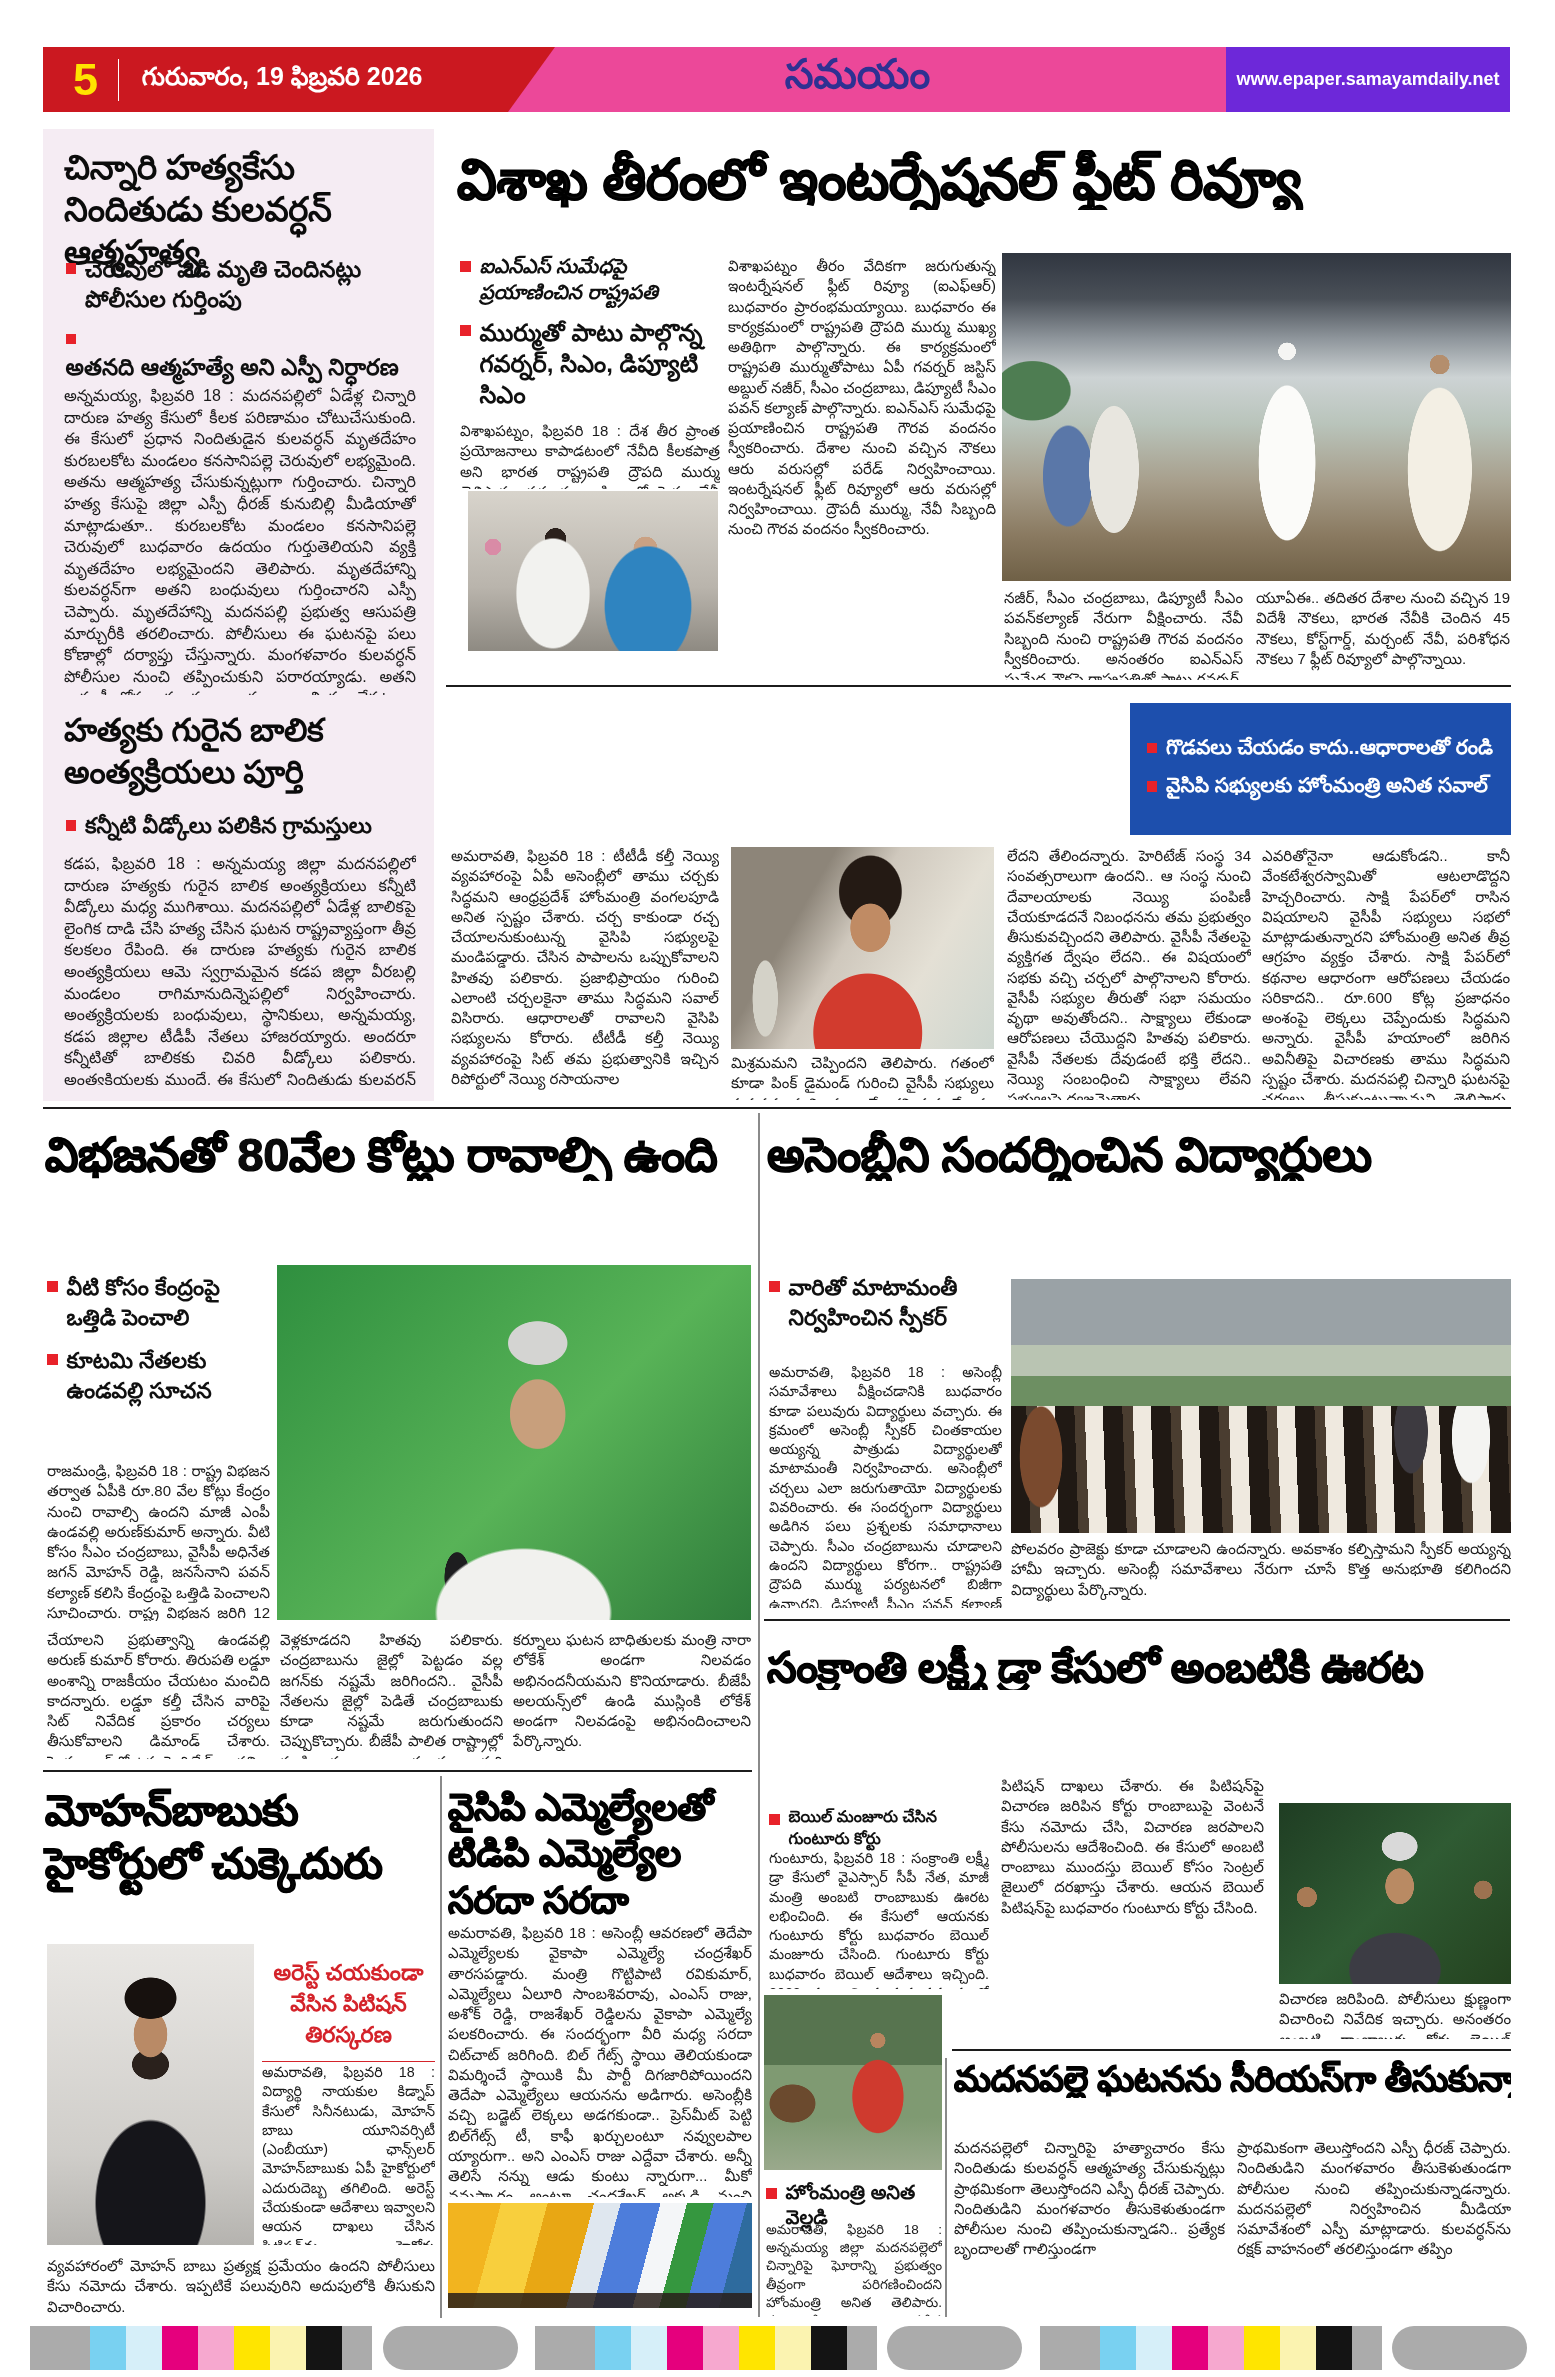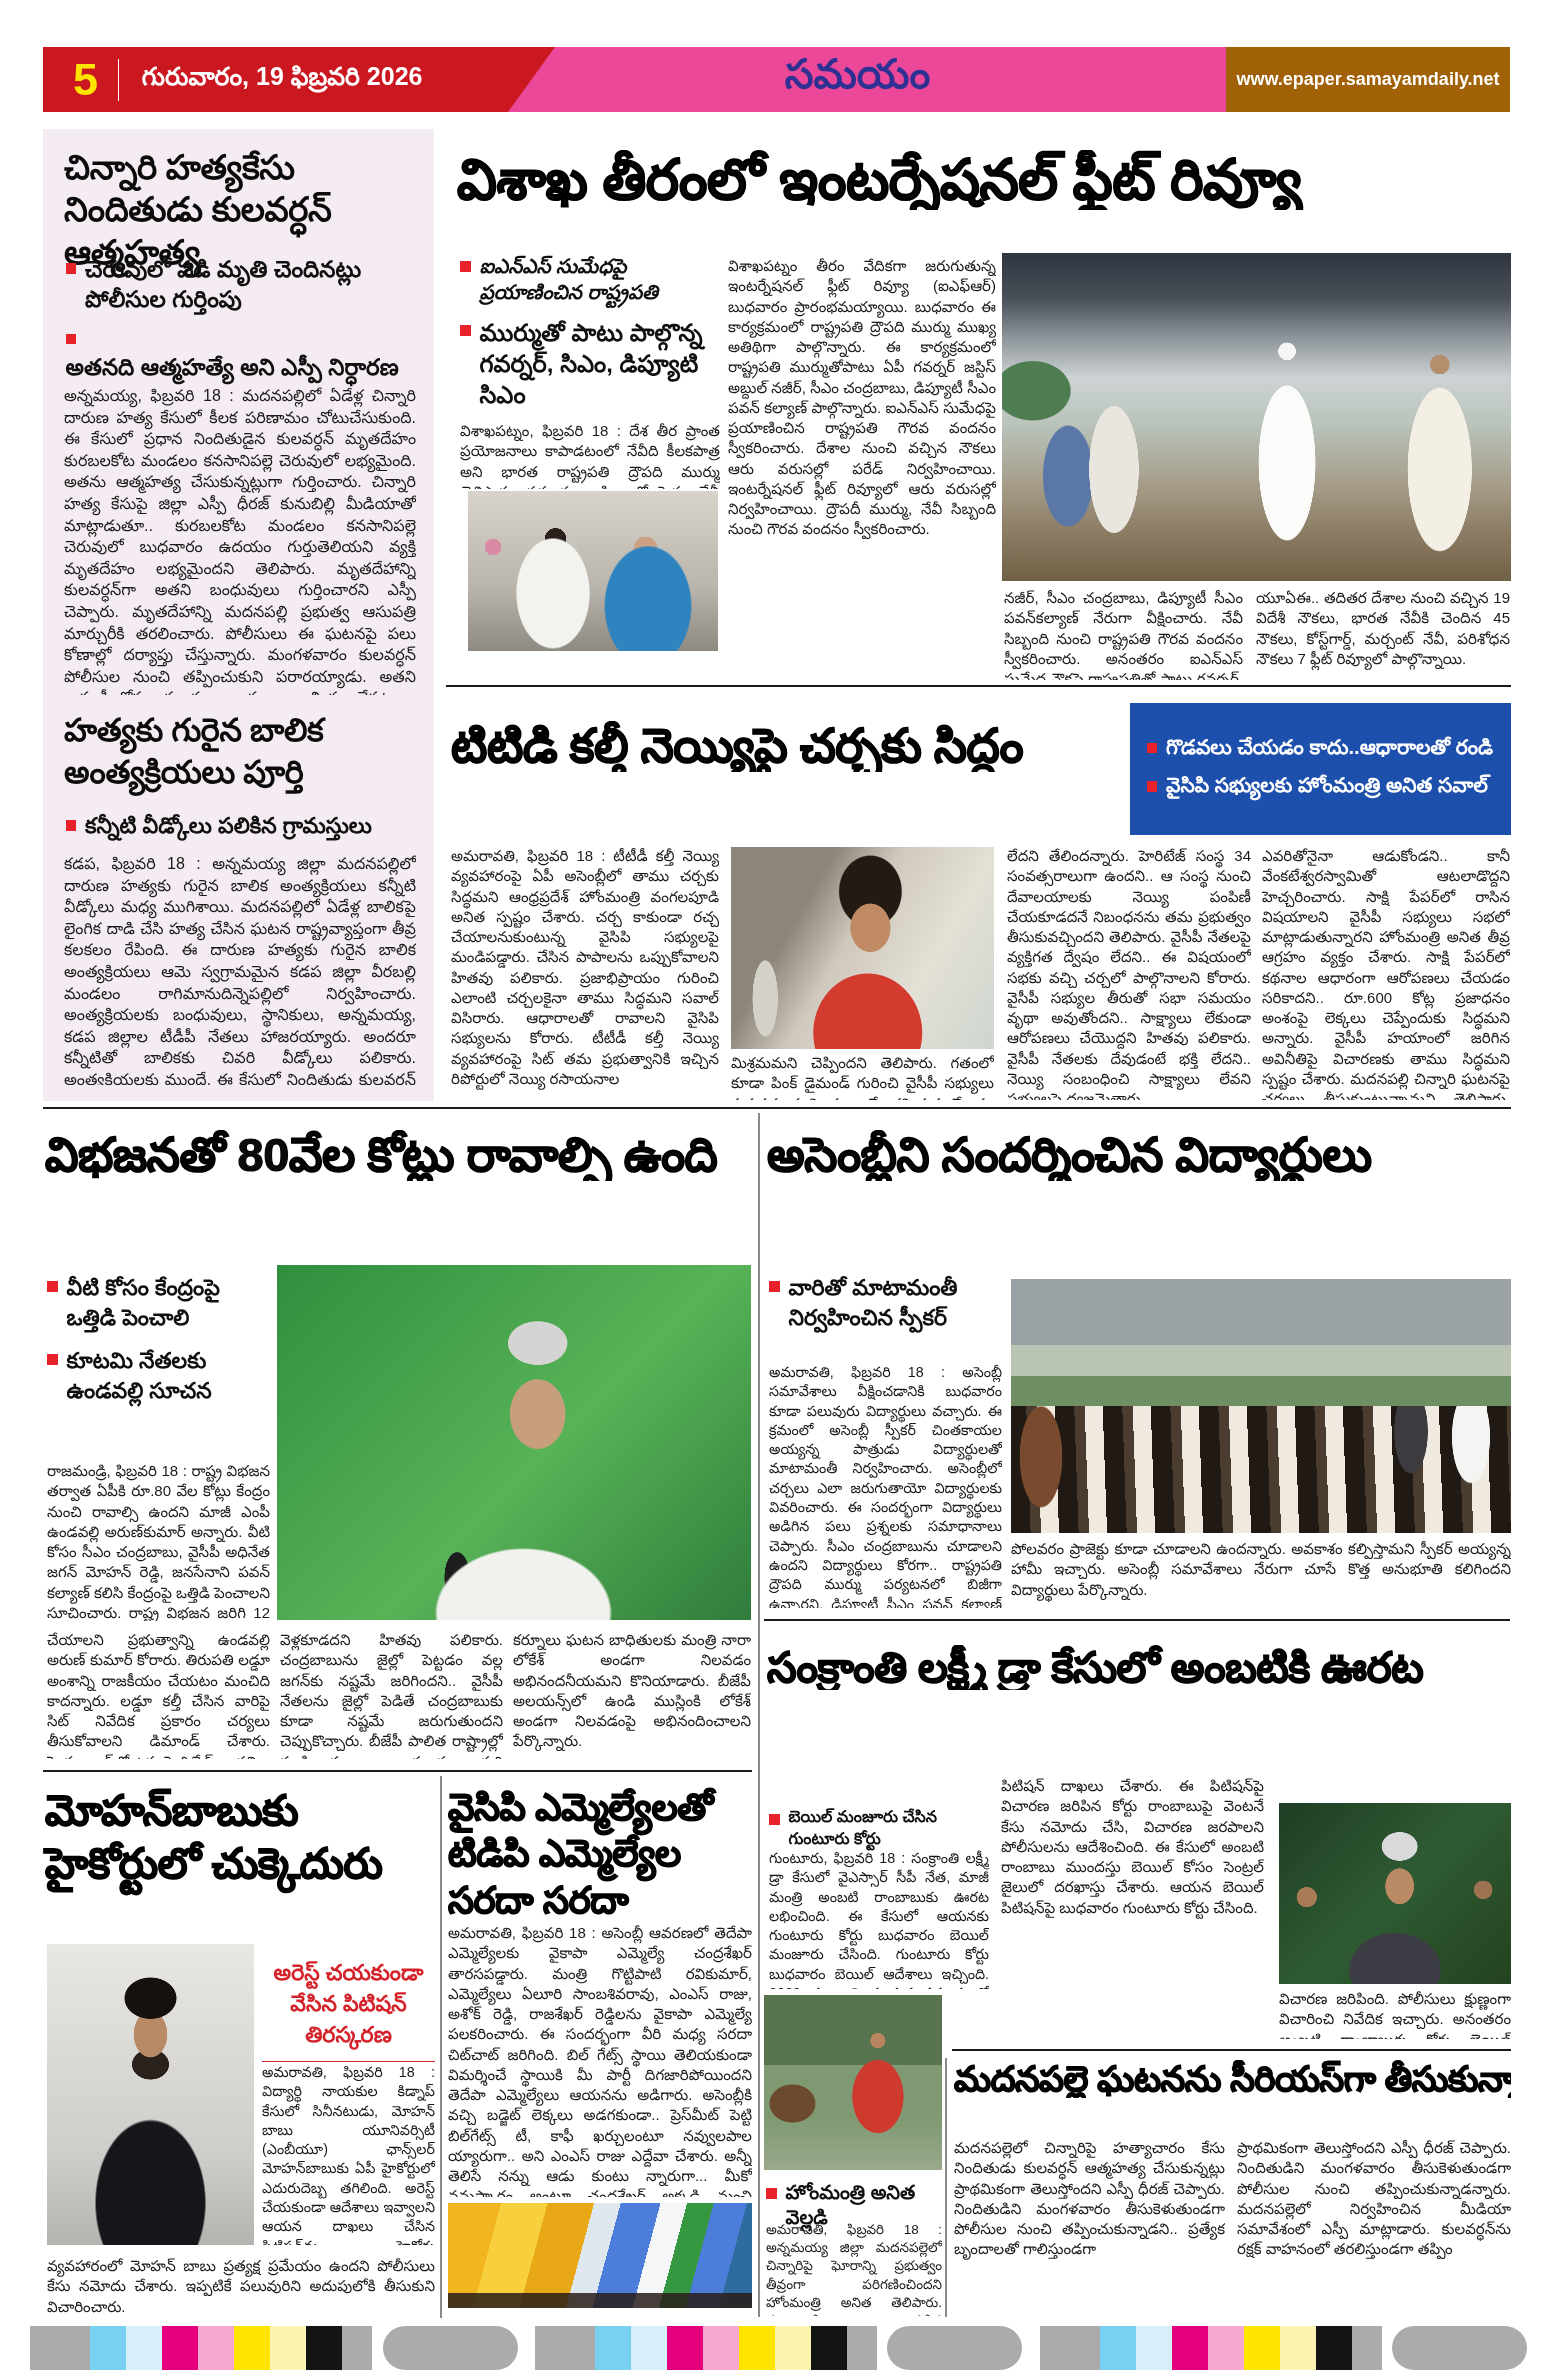--- a/index.html
+++ b/index.html
@@ -12,21 +12,21 @@
   .brow{display:flex;gap:9px;align-items:flex-start;font-weight:700;color:#101010;}
   .bsq{width:10.5px;height:10.5px;background:#e8222a;flex:none;margin-top:8.3px;}
   .photo{position:absolute;background-repeat:no-repeat;background-size:cover;}
   .ruleh{position:absolute;background:#1c1c1c;height:2.3px;}
   .rulev{position:absolute;background:#8a8a8a;width:1.5px;}
   
   #hdr-red-l{left:43px;top:47px;width:512px;height:65px;background:#cb1820;z-index:3;
      clip-path:polygon(0 0,100% 0,calc(100% - 47px) 100%,0 100%);display:flex;align-items:center;}
   #hdr-yellow{left:489px;top:47px;width:737px;height:65px;background:#ec4899;z-index:2;
      display:flex;align-items:center;justify-content:center;}
-  #hdr-red-r{left:1226px;top:47px;width:284px;height:65px;background:#a16207;z-index:3;
+  #hdr-red-r{left:1226px;top:47px;width:284px;height:65px;background:#6d28d9;z-index:3;
      display:flex;align-items:center;justify-content:center;}
   #pgnum{color:#ffe400;font-size:45px;font-weight:900;margin:0 19.6px 0 30px;}
   #hdr-div{width:1.5px;height:42px;background:#ffffff;margin-right:22.6px;}
   #hdr-date{color:#ffffff;font-size:25px;font-weight:800;}
   #masthead{color:#2e3192;font-size:41px;font-weight:900;}
   #website{color:#ffffff;font-size:18px;font-weight:600;}
   
   #pinkbox{left:43px;top:129px;width:391px;height:972px;background:#f5ecf3;}
   
   #bluebox{left:1130px;top:703px;width:381px;height:132px;background:#1d4fad;
@@ -117,21 +117,20 @@
       radial-gradient(ellipse 41px 105px at 22% 66%, #e8e6df 0 60%, rgba(0,0,0,0) 61%),
       radial-gradient(ellipse 45px 90px at 13% 68%, #5a77a8 0 55%, rgba(0,0,0,0) 57%),
       radial-gradient(ellipse 68px 53px at 6% 42%, #4e7d52 0 55%, rgba(0,0,0,0) 57%),
       linear-gradient(180deg, #303640 0%, #4a5058 14%, #8e959b 26%, #cdd3d4 38%, #b9c4bb 52%, #a79e8b 70%, #8a7a61 86%, #6f6046 100%);"></div>
 
   <div class="abs btxt" style="left:1004px;top:588px;width:239px;height:92px;">నజీర్, సీఎం చంద్రబాబు, డిప్యూటీ సీఎం పవన్‌కల్యాణ్ నేరుగా వీక్షించారు. నేవీ సిబ్బంది నుంచి రాష్ట్రపతి గౌరవ వందనం స్వీకరించారు. అనంతరం ఐఎన్ఎస్ సుమేధ నౌకపై రాష్ట్రపతితో పాటు గవర్నర్, సీఎం, డిప్యూటీ సీఎం ప్రయాణించారు. రష్యా, ఆస్ట్రేలియా,</div>
   <div class="abs btxt" style="left:1256px;top:588px;width:254px;height:92px;">యూఏఈ.. తదితర దేశాల నుంచి వచ్చిన 19 విదేశీ నౌకలు, భారత నేవీకి చెందిన 45 నౌకలు, కోస్ట్‌గార్డ్, మర్చంట్ నేవీ, పరిశోధన నౌకలు 7 ఫ్లీట్ రివ్యూలో పాల్గొన్నాయి.</div>
 
   <div class="ruleh" style="left:446px;top:685px;width:1065px;"></div>
 
-  <div class="abs hl fat" style="left:451px;top:721px;width:670px;font-size:47px;white-space:nowrap;overflow:hidden;">టిటిడి కల్తీ నెయ్యిపై చర్చకు సిద్ధం</div>
 
   <div class="abs" id="bluebox">
     <div class="brow">
       <span class="bsq"></span>
       <span>గొడవలు చేయడం కాదు..ఆధారాలతో రండి</span>
     </div>
     <div class="brow">
       <span class="bsq"></span>
       <span>వైసిపి సభ్యులకు హోంమంత్రి అనిత సవాల్</span>
     </div>

